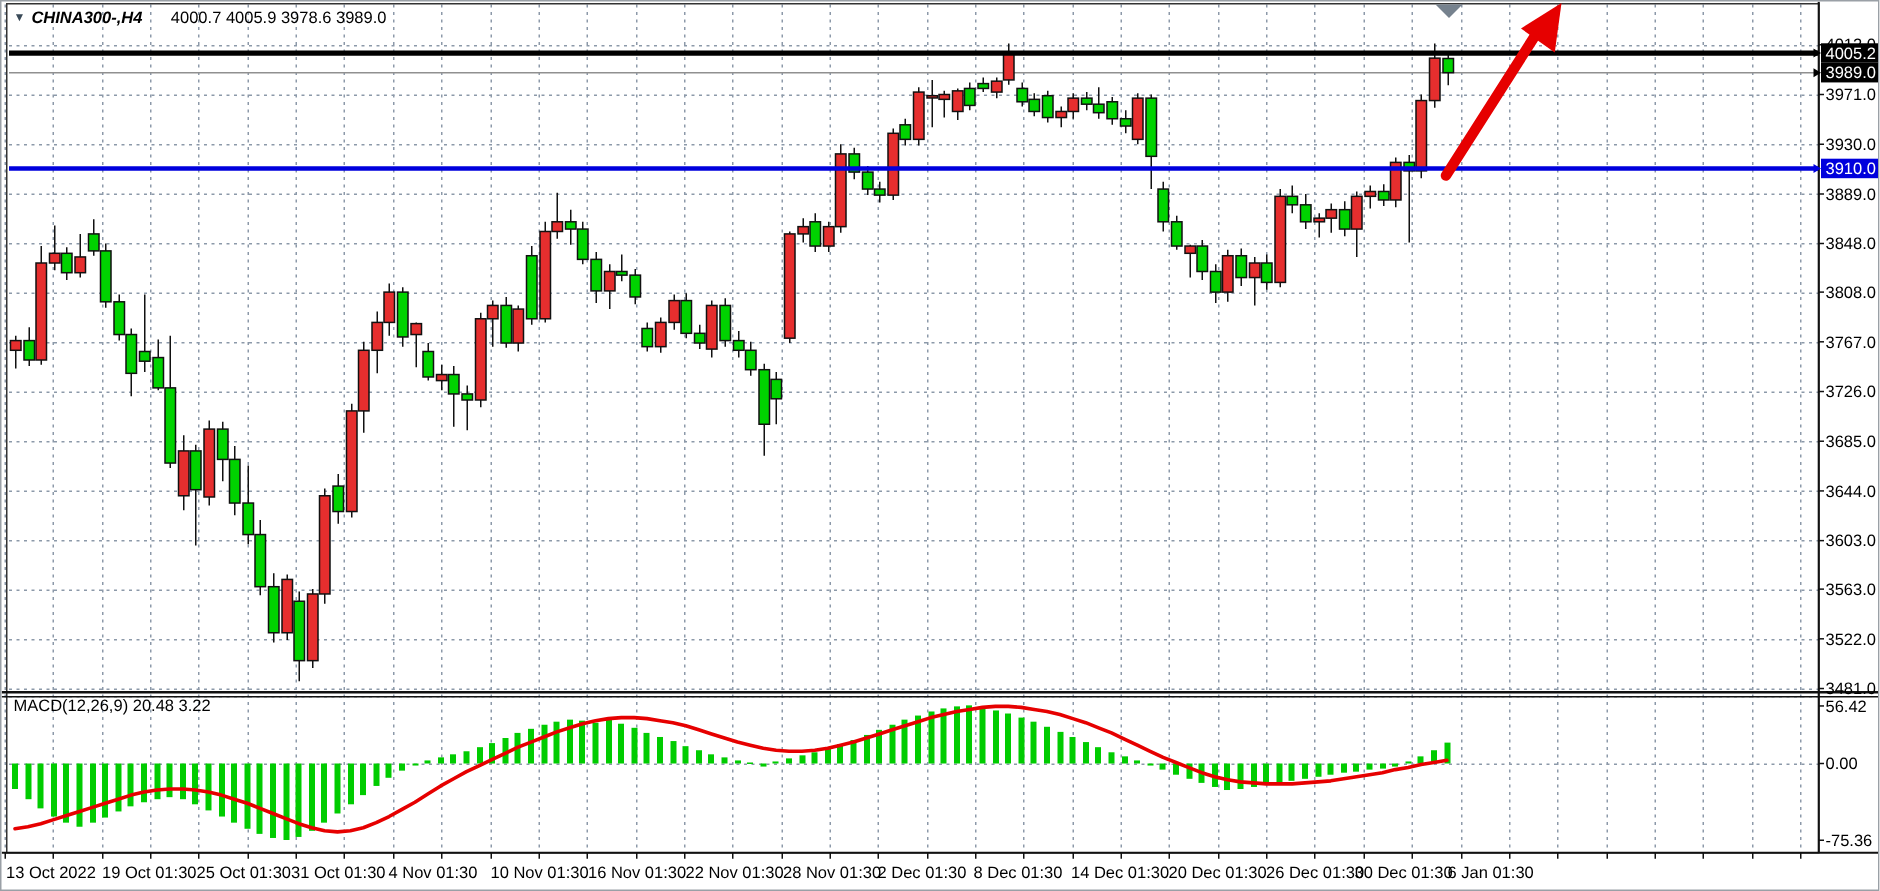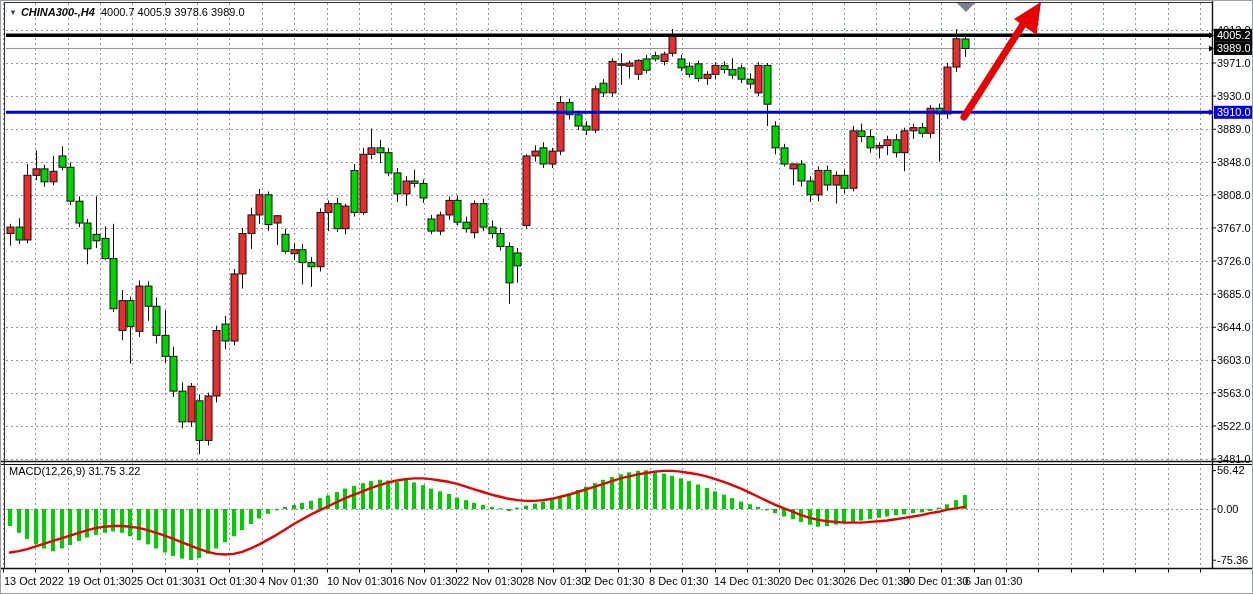--- a/index.html
+++ b/index.html
@@ -4,21 +4,21 @@
 <style>
   html,body{margin:0;padding:0;background:#e8e8e8;}
   #wrap{position:relative;width:1253px;height:594px;background:#ffffff;
         border:1px solid #9aa0a6;box-sizing:border-box;overflow:hidden;
         font-family:"Liberation Sans","DejaVu Sans",sans-serif;}
   svg{position:absolute;left:0;top:0;}
   .hud{position:absolute;color:#000;font-size:11px;white-space:pre;z-index:5;}
   #hdr{left:8px;top:5px;}
   #hdr .dd{color:#3a4a58;font-size:8px;vertical-align:1px;margin-right:4px;}
   #hdr .sym{font-weight:bold;letter-spacing:0;font-style:italic;}
-  #hdr .vals{margin-left:6px;}
+  #hdr .vals{margin-left:19px;}
   #macdlbl{left:8px;top:464px;}
   text{font-family:"Liberation Sans","DejaVu Sans",sans-serif;}
 </style>
 </head>
 <body>
 
 <div id="wrap">
   <svg id="chart" width="1253" height="594">
       <g>
         <line x1="2.5" y1="2" x2="2.5" y2="566.5" stroke="#8c99a9" stroke-width="1" stroke-dasharray="2,3"></line>
@@ -538,14 +538,14 @@
         <text x="584" y="584" font-size="11" fill="#000">2 Dec 01:30</text>
         <text x="648" y="584" font-size="11" fill="#000">8 Dec 01:30</text>
         <text x="713" y="584" font-size="11" fill="#000">14 Dec 01:30</text>
         <text x="778" y="584" font-size="11" fill="#000">20 Dec 01:30</text>
         <text x="843" y="584" font-size="11" fill="#000">26 Dec 01:30</text>
         <text x="902" y="584" font-size="11" fill="#000">30 Dec 01:30</text>
         <text x="964" y="584" font-size="11" fill="#000">6 Jan 01:30</text>
       </g>
     </svg>
   <div id="hdr" class="hud"><span class="dd">▼</span><span class="sym">CHINA300-,H4</span><span class="vals">4000.7 4005.9 3978.6 3989.0</span></div>
-  <div id="macdlbl" class="hud">MACD(12,26,9) 31.75 3.22</div>
+  <div id="macdlbl" class="hud">MACD(12,26,9) 20.48 3.22</div>
 </div>
 
 </body></html>

